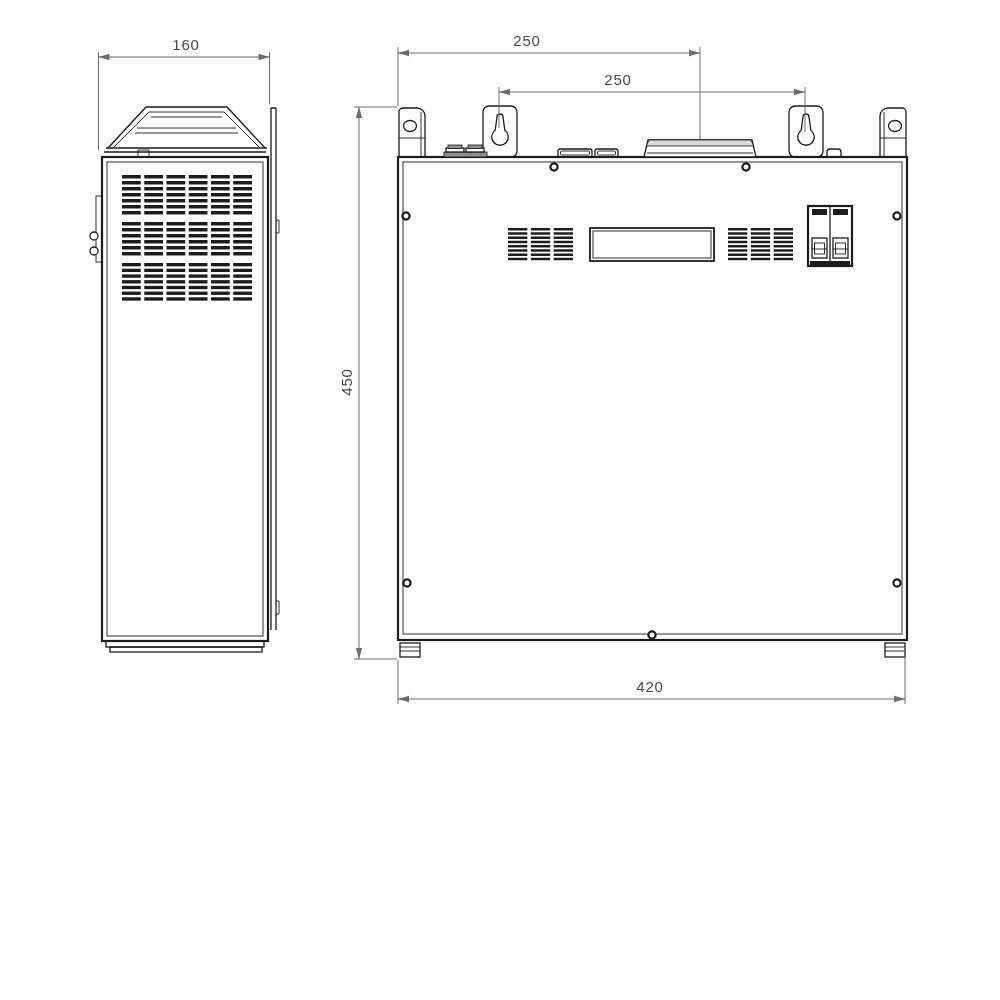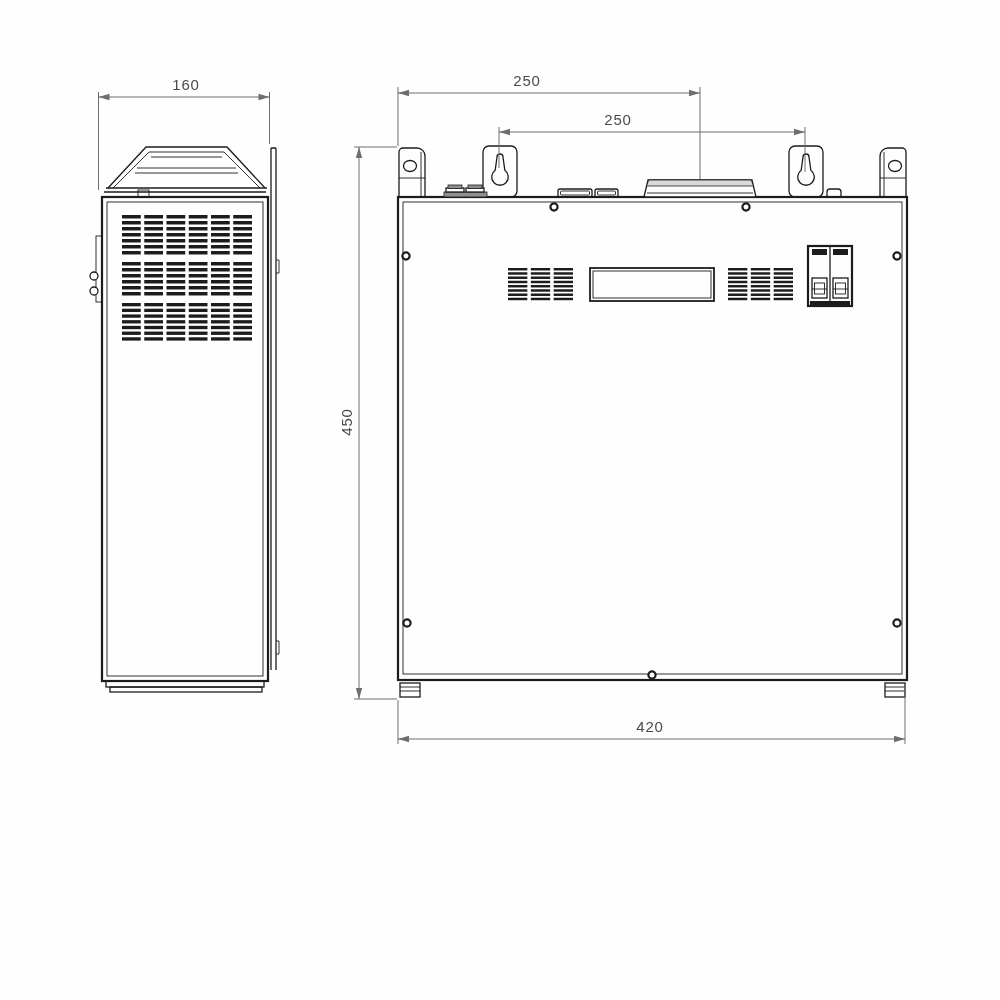--- a/index.html
+++ b/index.html
@@ -1,20 +1,20 @@
 <!DOCTYPE html>
 <html style="--line: #1c1c1c; --dim: #6e6e6e; --text: #4a4a4a; --bg: #fefefe; --shade: #d9d9d9; --mid: #8f8f8f;"><head>
 <meta charset="utf-8">
 <style>
   :root{
     --line:#1c1c1c; --dim:#6e6e6e; --text:#4a4a4a;
     --bg:#fefefe; --shade:#d9d9d9; --mid:#8f8f8f;
   }
   html,body{margin:0;padding:0;background:var(--bg);}
-  .stage{width:1000px;height:752px;position:relative;background:var(--bg);margin-top:40px;}
+  .stage{width:1000px;height:752px;position:relative;background:var(--bg);}
   .ln  {fill:none;stroke:var(--line);stroke-width:1.3;}
   .ln2 {fill:none;stroke:var(--line);stroke-width:2.2;}
   .lnt {fill:none;stroke:var(--line);stroke-width:.9;}
   .fw  {fill:#ffffff;stroke:var(--line);stroke-width:1.3;}
   .fd  {fill:var(--line);stroke:none;}
   .fs  {fill:var(--shade);stroke:var(--line);stroke-width:.8;}
   .fm  {fill:var(--mid);stroke:var(--line);stroke-width:.8;}
   .dim {fill:none;stroke:var(--dim);stroke-width:1;}
   .dimf{fill:var(--dim);stroke:none;}
   .dtx {fill:var(--text);font:15px "Liberation Sans", sans-serif;letter-spacing:.8px;}

